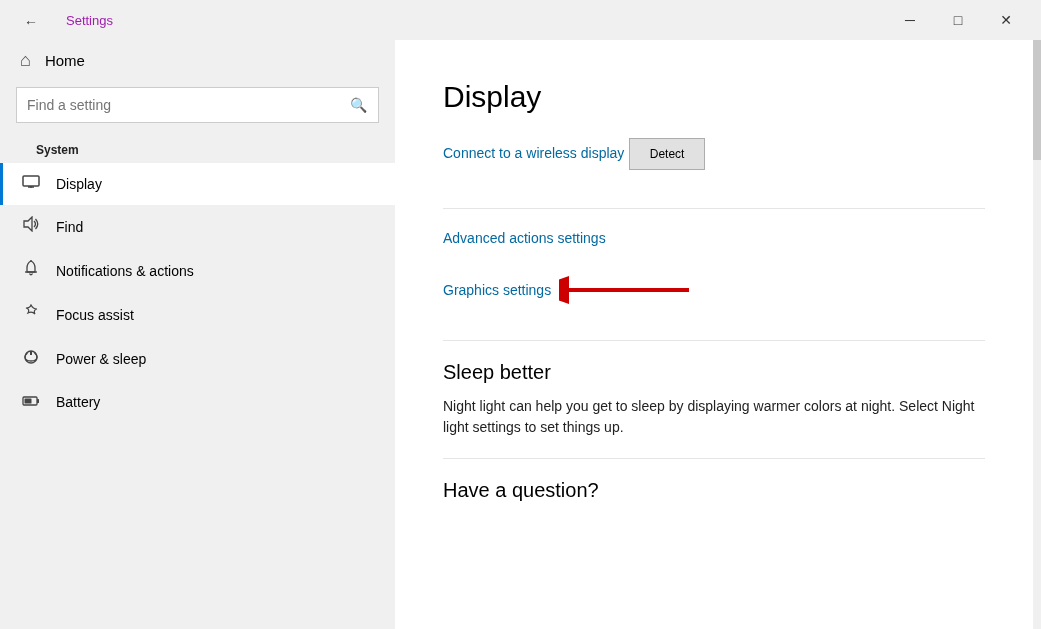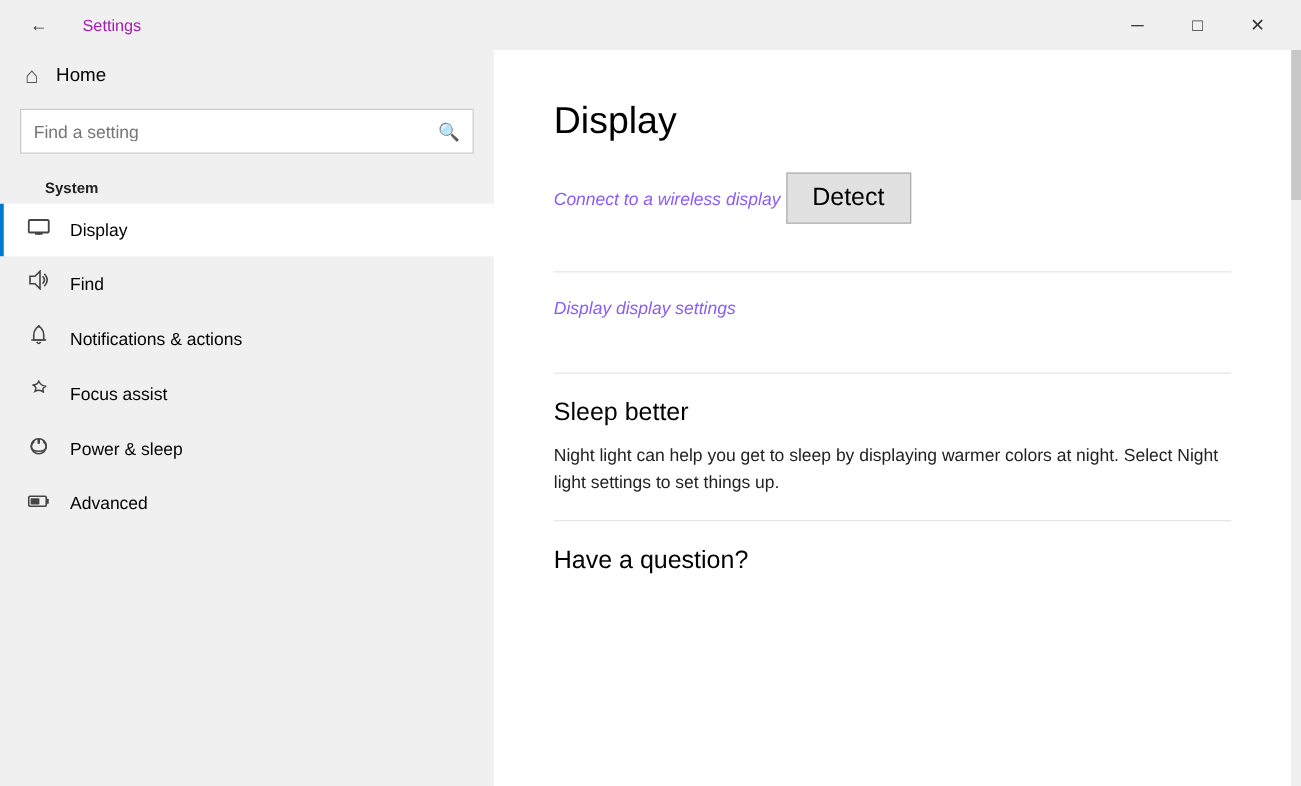--- a/index.html
+++ b/index.html
@@ -138,39 +138,38 @@
       padding: 40px 48px 40px 48px;
       position: relative;
     }
     .content-title {
       font-size: 30px;
       font-weight: 300;
       color: #000;
       margin-bottom: 24px;
     }
     .link-text {
-      color: #8b5cf6;
+      color: #0369a1;
       font-size: 14px;
       cursor: pointer;
       text-decoration: none;
       display: inline-block;
       margin-bottom: 14px;
-      font-style: italic;
     }
     .body-text {
       font-size: 14px;
       color: #222;
       line-height: 1.5;
       margin-bottom: 16px;
     }
     .detect-btn {
       background: #e1e1e1;
       border: 1px solid #adadad;
       padding: 8px 20px;
-      font-size: 20px;
+      font-size: 12px;
       cursor: pointer;
       color: #000;
       margin-bottom: 28px;
     }
     .divider {
       border: none;
       border-top: 1px solid #e5e5e5;
       margin: 10px 0 20px 0;
     }
     .section-subtitle {
@@ -280,36 +279,48 @@
       <span>Power &amp; sleep</span>
     </div>
     <div class="sidebar-item">
       <span class="sidebar-item-icon">
         <svg width="18" height="12" viewBox="0 0 18 12" fill="none">
             <rect x="1" y="2" width="14" height="8" rx="1" stroke="#444" stroke-width="1.3" fill="none"></rect>
             <rect x="15" y="4" width="2" height="4" rx="0.5" fill="#444"></rect>
             <rect x="2.5" y="3.5" width="7" height="5" rx="0.5" fill="#444"></rect>
           </svg>
       </span>
-      <span>Advanced</span>
+      <span>Battery</span>
     </div>
   </div>
 
   <div class="content">
     <h1 class="content-title">Display</h1>
 
     <a class="link-text">Connect to a wireless display</a>
 
 
     <button class="detect-btn">Detect</button>
 
     <hr class="divider">
 
     <div style="margin-bottom:10px;">
-      <a class="link-text">Display display settings</a>
+      <a class="link-text">Advanced actions settings</a>
+    </div>
+    <div style="position:relative; margin-bottom:10px; display:flex; align-items:center;">
+      <a class="link-text" style="margin-bottom:0;">Graphics settings</a>
+
+      <svg width="140" height="40" style="margin-left:8px;">
+        <defs>
+          <marker id="arrowhead" markerWidth="10" markerHeight="7" refX="0" refY="3.5" orient="auto">
+            <polygon points="0 0, 10 3.5, 0 7" fill="#cc0000"></polygon>
+          </marker>
+        </defs>
+        <line x1="130" y1="20" x2="10" y2="20" stroke="#cc0000" stroke-width="4" marker-end="url(#arrowhead)"></line>
+      </svg>
     </div>
 
     <hr class="divider" style="margin-top:30px;">
 
     <h2 class="section-subtitle">Sleep better</h2>
     <p class="body-text">Night light can help you get to sleep by displaying warmer colors at night. Select Night light settings to set things up.</p>
 
     <hr class="divider" style="margin-top:20px;">
 
     <h2 class="section-subtitle">Have a question?</h2>

